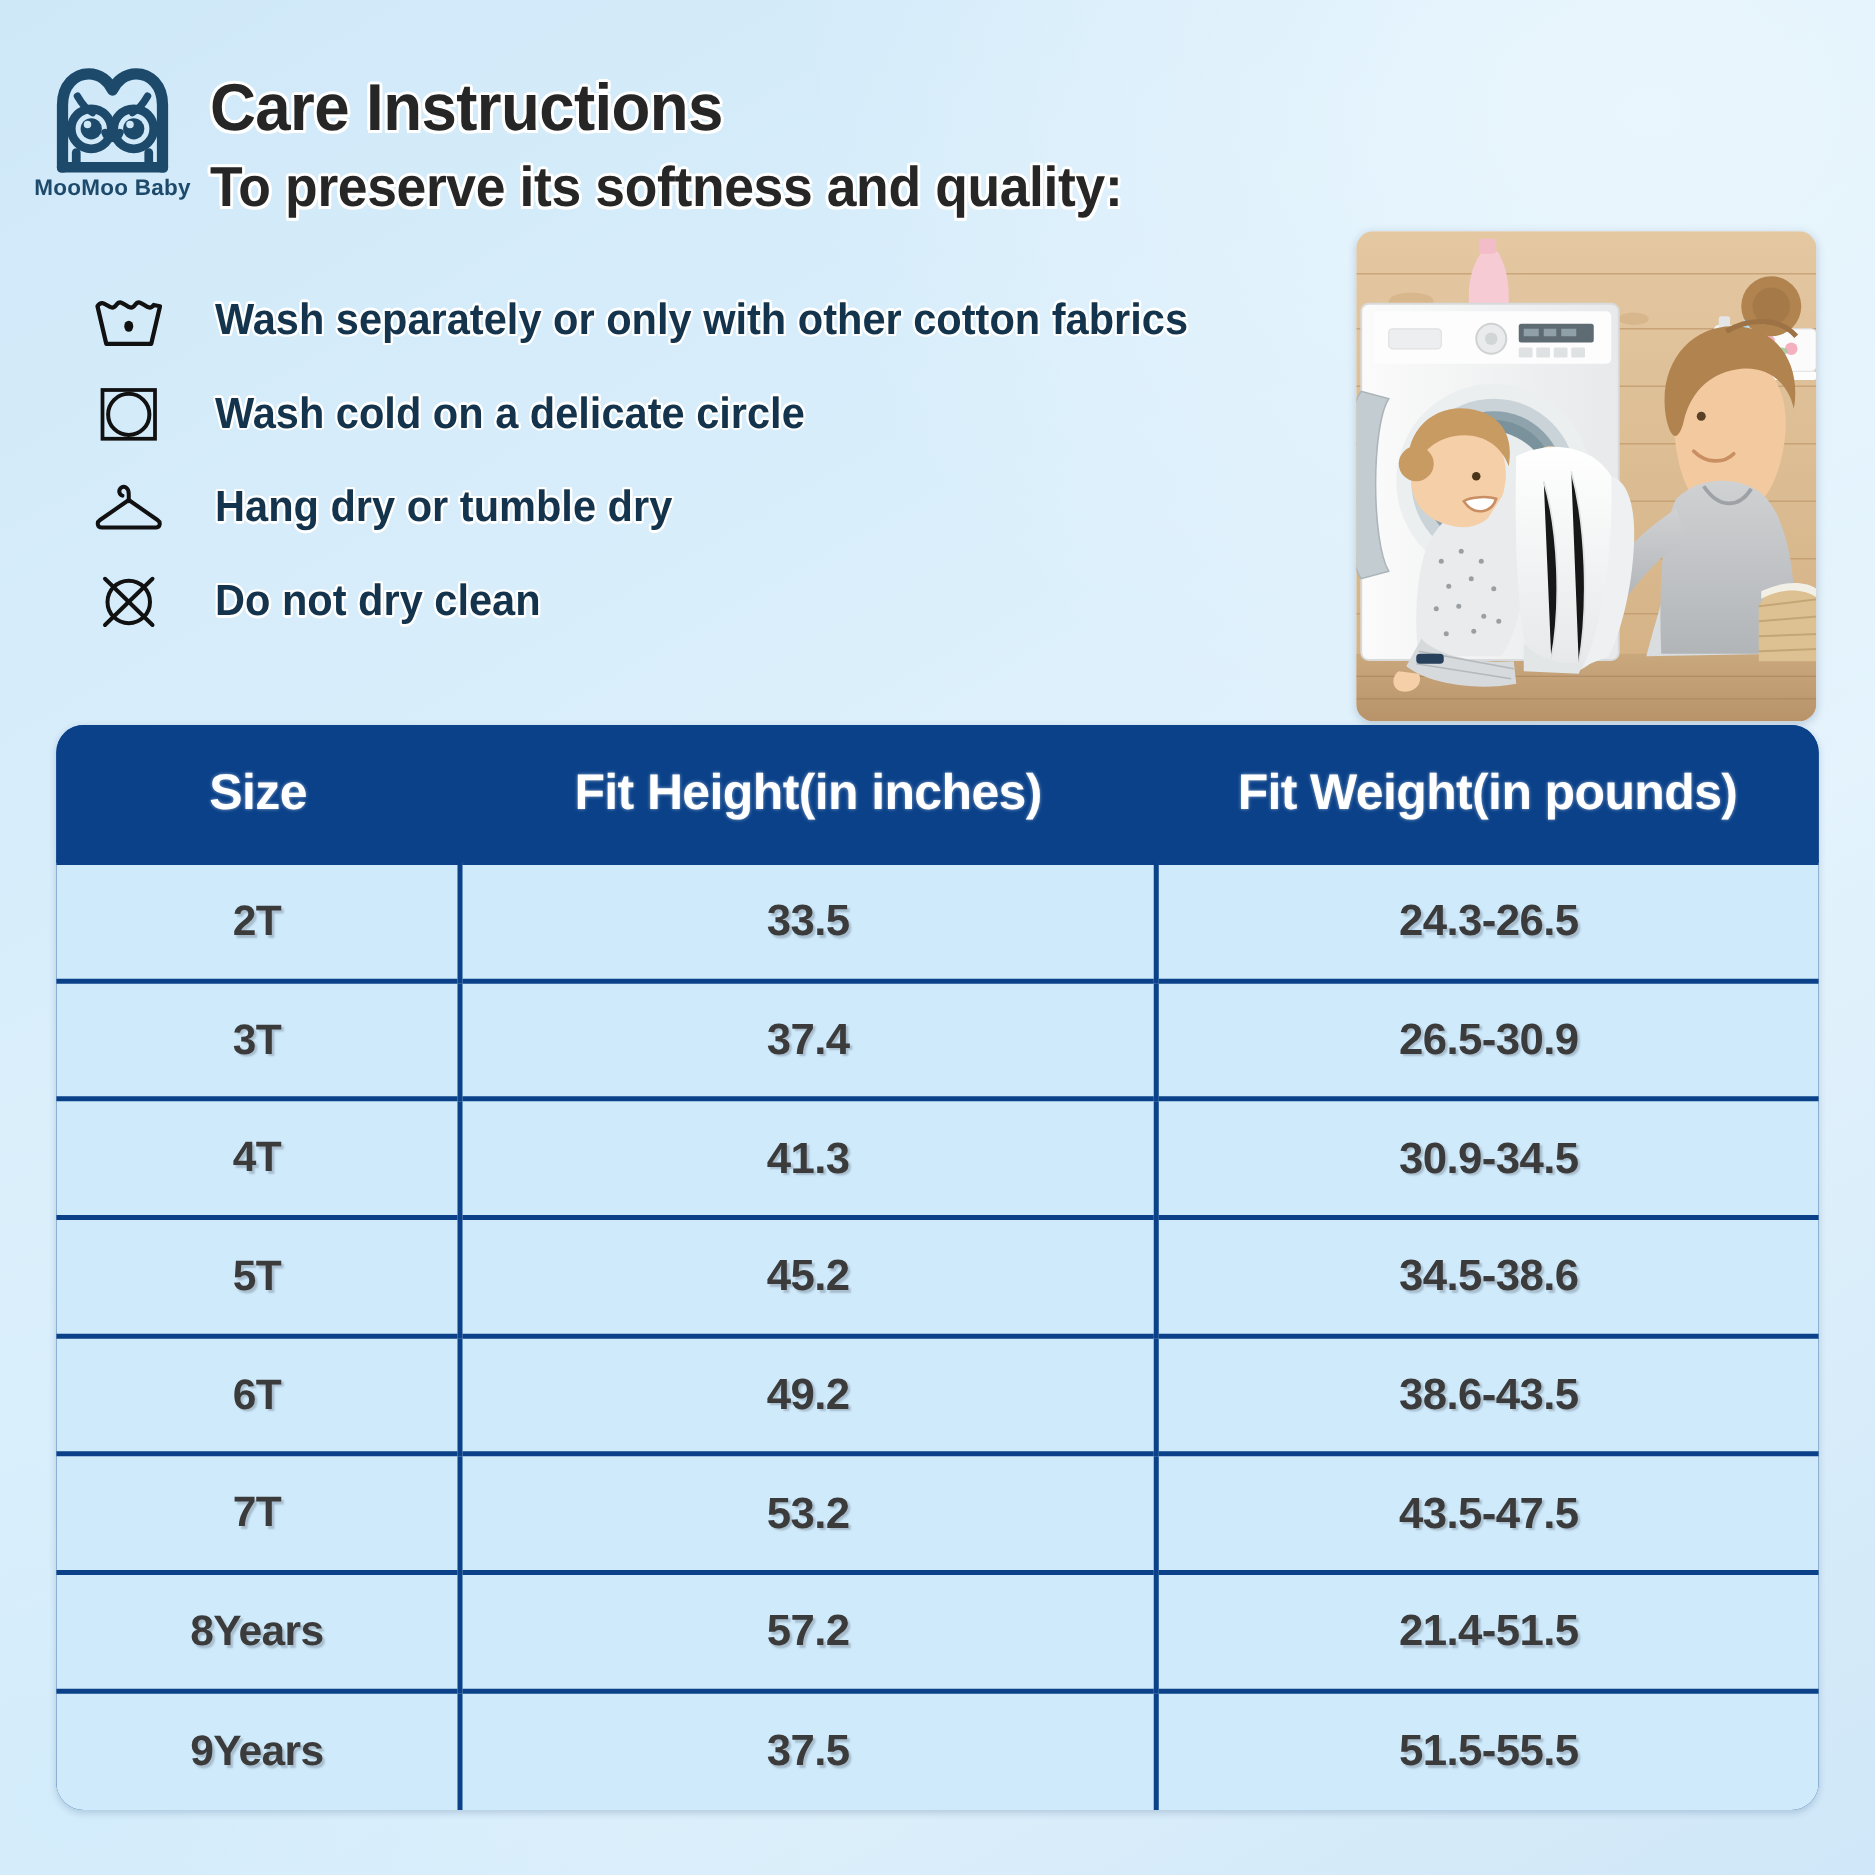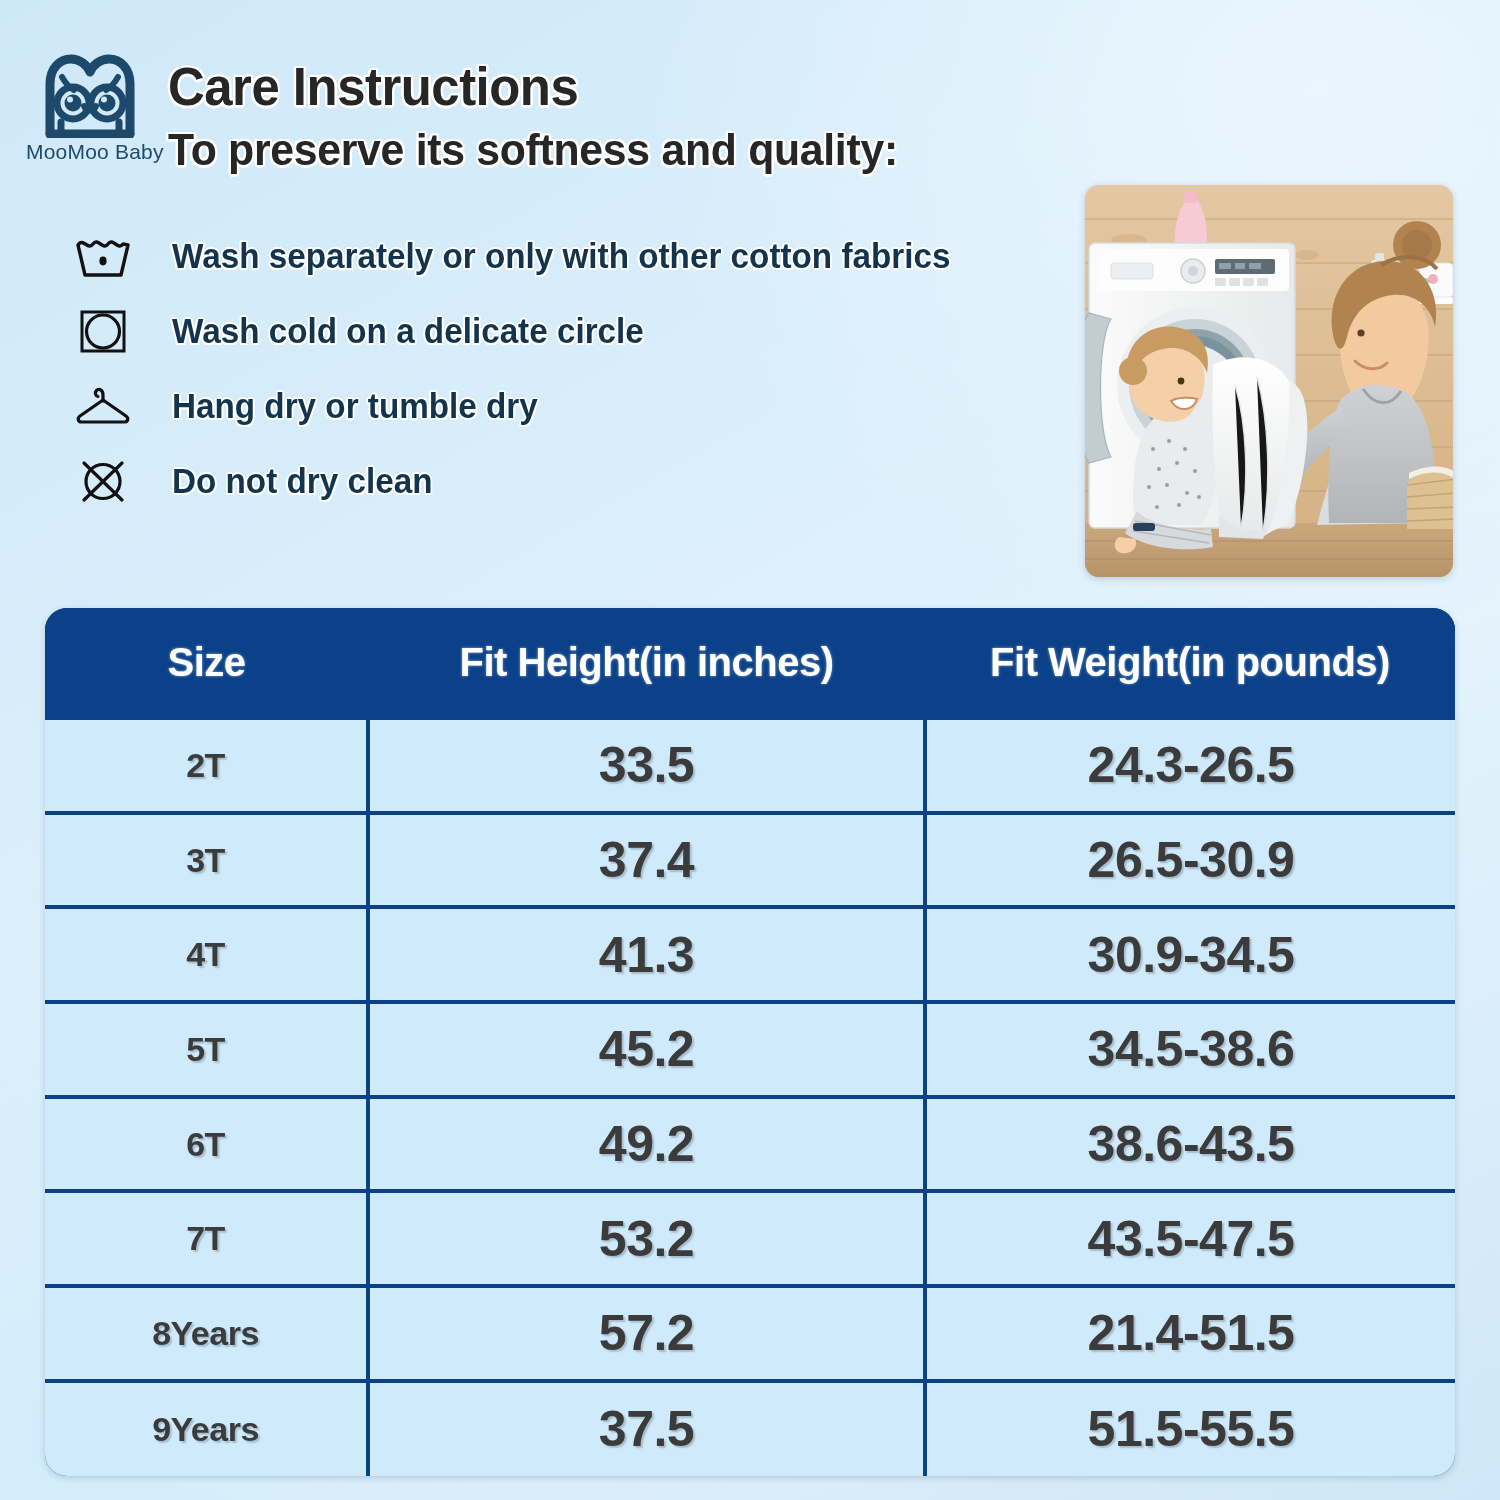--- a/index.html
+++ b/index.html
@@ -17,21 +17,21 @@
   }
 
   
   .header { position:absolute; left:0; top:0; width:1500px; height:185px; }
 
   .logo-wrap { position:absolute; left:26px; top:54px; width:128px; height:118px; }
   .logo-mark { position:absolute; left:14px; top:0; width:100px; height:84px; }
   .logo-text {
     position:absolute; left:0; top:86px; width:128px;
     text-align:center;
-    font-size:21px; font-weight:normal; color:#1d4a6b;
+    font-size:18px; font-weight:bold; color:#1d4a6b;
     letter-spacing:0.2px; white-space:nowrap;
   }
 
   .title {
     position:absolute; left:168px; top:56px;
     font-size:53px; font-weight:bold; color:#262626;
     letter-spacing:-0.5px;
     transform:scaleX(0.96); transform-origin:left center;
     text-shadow:
       -2px -2px 0 #fff, 2px -2px 0 #fff, -2px 2px 0 #fff, 2px 2px 0 #fff,
@@ -68,36 +68,36 @@
   .photo {
     position:absolute; left:1085px; top:185px; width:368px; height:392px;
     border-radius:14px; overflow:hidden;
     box-shadow:0 2px 7px rgba(40,70,100,0.22);
     background:#e9dfd0;
   }
   .photo svg { display:block; width:100%; height:100%; }
 
   
   .size-table {
-    position:absolute; left:45px; top:608px; width:1410px; height:868px;
+    position:absolute; left:45px; top:580px; width:1410px; height:868px;
     border-radius:22px;
     background:#0a4189;
     box-shadow:0 2px 6px rgba(30,60,110,0.20);
     overflow:hidden;
   }
   .tbl { width:100%; border-collapse:collapse; table-layout:fixed; }
   .tbl th {
     height:110px; background:#0a4189; color:#ffffff;
     font-size:40px; font-weight:bold; letter-spacing:-0.5px;
     vertical-align:middle;
     text-shadow:0 0 3px rgba(255,255,255,0.55);
   }
   .tbl td {
     height:94.7px; background:#cfeafb; color:#3b3b3b;
-    font-size:50px; font-weight:bold; text-align:center;
+    font-size:35px; font-weight:bold; text-align:center;
     border-top:4px solid #0a4189; border-right:4px solid #0a4189;
     letter-spacing:-0.5px; vertical-align:middle;
     text-shadow:2px 2px 1.5px rgba(120,135,150,0.45);
   }
   .tbl td:last-child { border-right:none; }
   .tbl td.sz { font-size:34px; }
   .tbl tr:last-child td { border-bottom:none; }
   .col-size { width:323px; }
   .col-h    { width:557px; }
   .col-w    { width:530px; }

